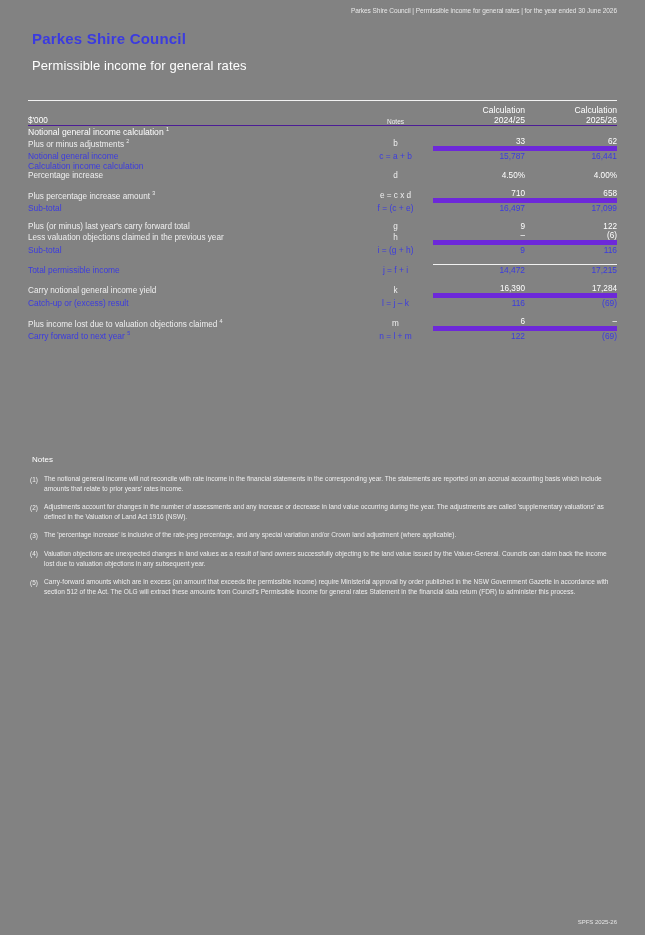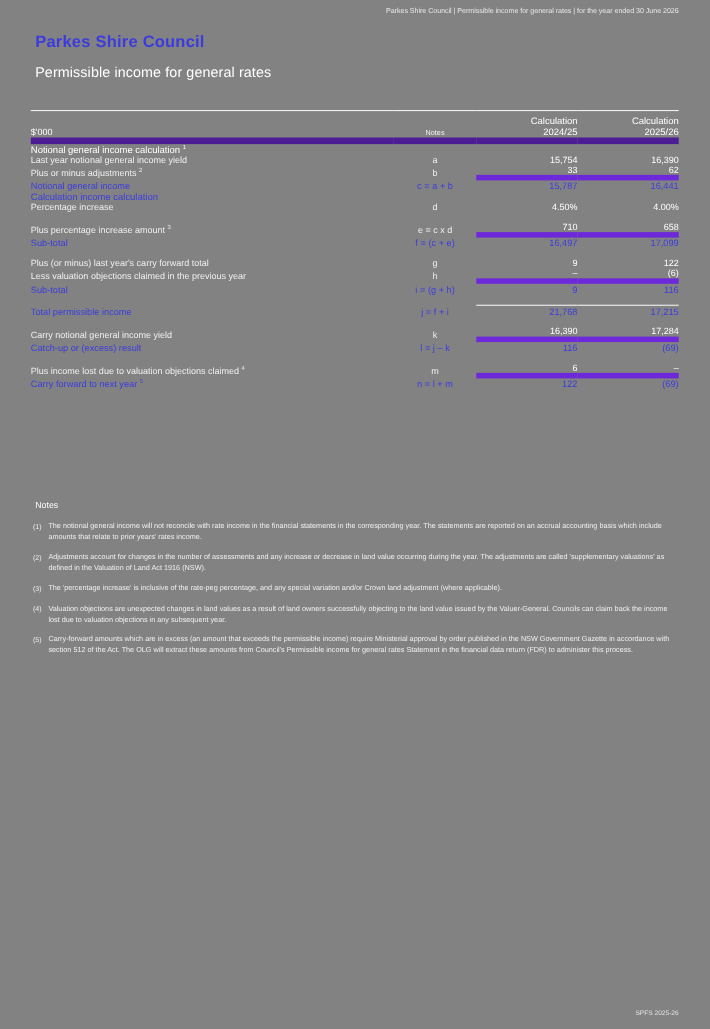--- a/index.html
+++ b/index.html
@@ -67,21 +67,21 @@
 
   .topline td { border-top: 1px solid #f2f2f2; height: 4px; font-size: 0;}
   .hdr td {
     padding-top: 2px;
     font-size: 8.6px;
     color: #ffffff;
   }
   .hdr .col-num { font-size: 8.6px; }
   .hdr-row2 td {
     padding-bottom: 2px;
-    border-bottom: 6px solid #4c1d95;
+    border-bottom: 1px solid #4c1d95;
     font-size: 8.6px;
   }
   .hdr-row2 .col-label { font-size: 8.2px; }
   .hdr-row2 .col-notes { font-size: 6.6px; }
 
   .section-title td {
     font-weight: bold;
     font-size: 8.6px;
     padding-top: 9px;
     padding-bottom: 1px;
@@ -183,26 +183,20 @@
           <td class="col-num">2024/25</td>
           <td class="col-num">2025/26</td>
         </tr>
         <tr class="section-title">
           <td class="col-label"><span>Notional general income calculation</span> <span class="sup">1</span></td>
           <td class="col-notes"></td>
           <td class="col-num"></td>
           <td class="col-num"></td>
         </tr>
         <tr class="data-row">
-          <td class="col-label"><span>Last year notional general income yield</span></td>
-          <td class="col-notes">a</td>
-          <td class="col-num">15,754</td>
-          <td class="col-num">16,390</td>
-        </tr>
-        <tr class="data-row">
           <td class="col-label"><span>Plus or minus adjustments</span> <span class="sup">2</span></td>
           <td class="col-notes">b</td>
           <td class="col-num">33</td>
           <td class="col-num">62</td>
         </tr>
         <tr class="total-row rule-above">
           <td class="col-label"><span>Notional general income</span></td>
           <td class="col-notes">c = a + b</td>
           <td class="col-num">15,787</td>
           <td class="col-num">16,441</td>
@@ -263,21 +257,21 @@
         </tr>
         <tr class="spacer">
           <td></td>
           <td></td>
           <td></td>
           <td></td>
         </tr>
         <tr class="total-row rule-above dbl-above">
           <td class="col-label"><span>Total permissible income</span></td>
           <td class="col-notes">j = f + i</td>
-          <td class="col-num">21,768</td>
+          <td class="col-num">14,472</td>
           <td class="col-num">17,215</td>
         </tr>
         <tr class="spacer">
           <td></td>
           <td></td>
           <td></td>
           <td></td>
         </tr>
         <tr class="data-row">
           <td class="col-label"><span>Carry notional general income yield</span></td>

